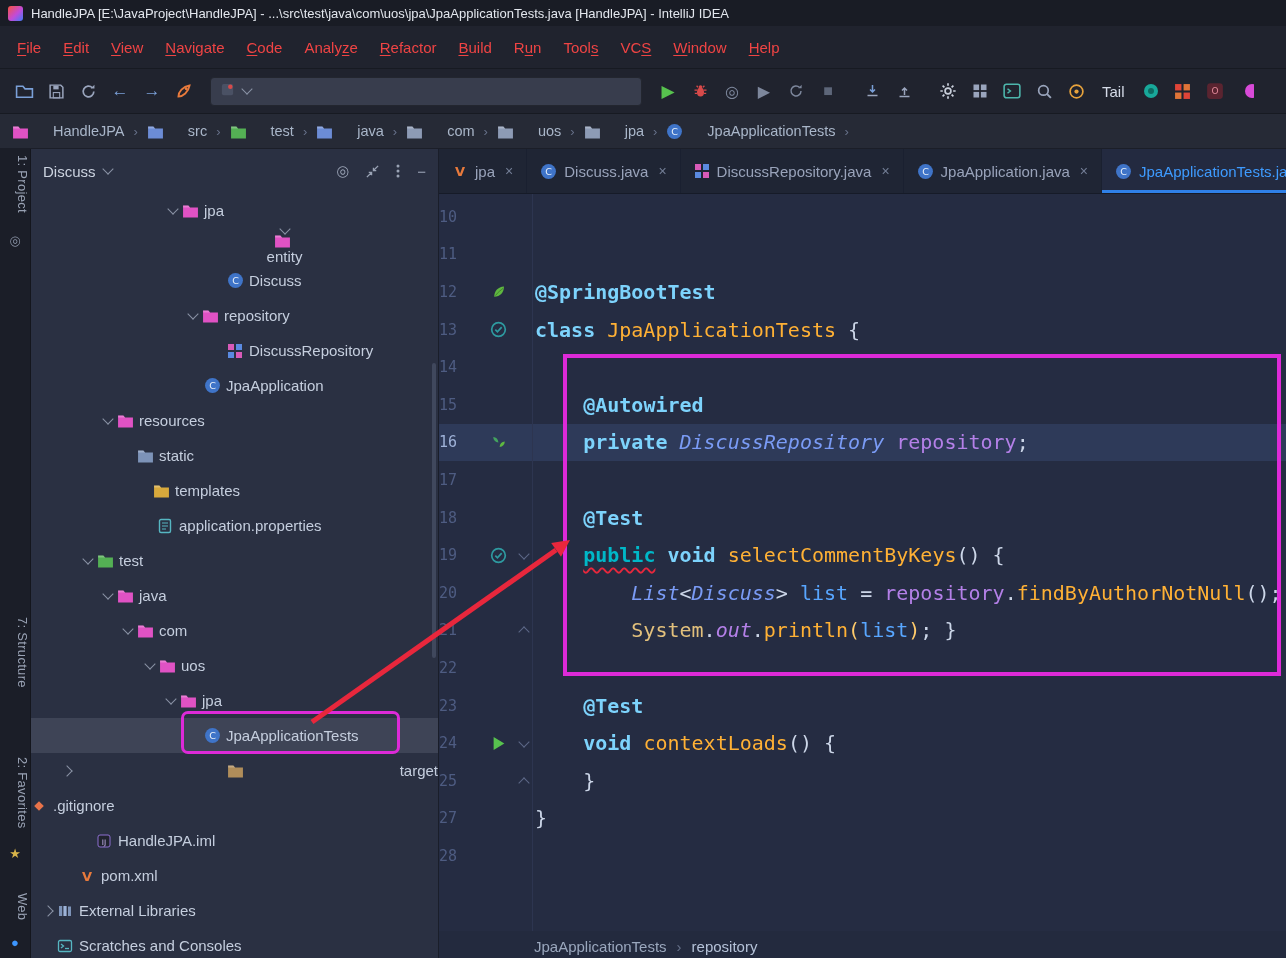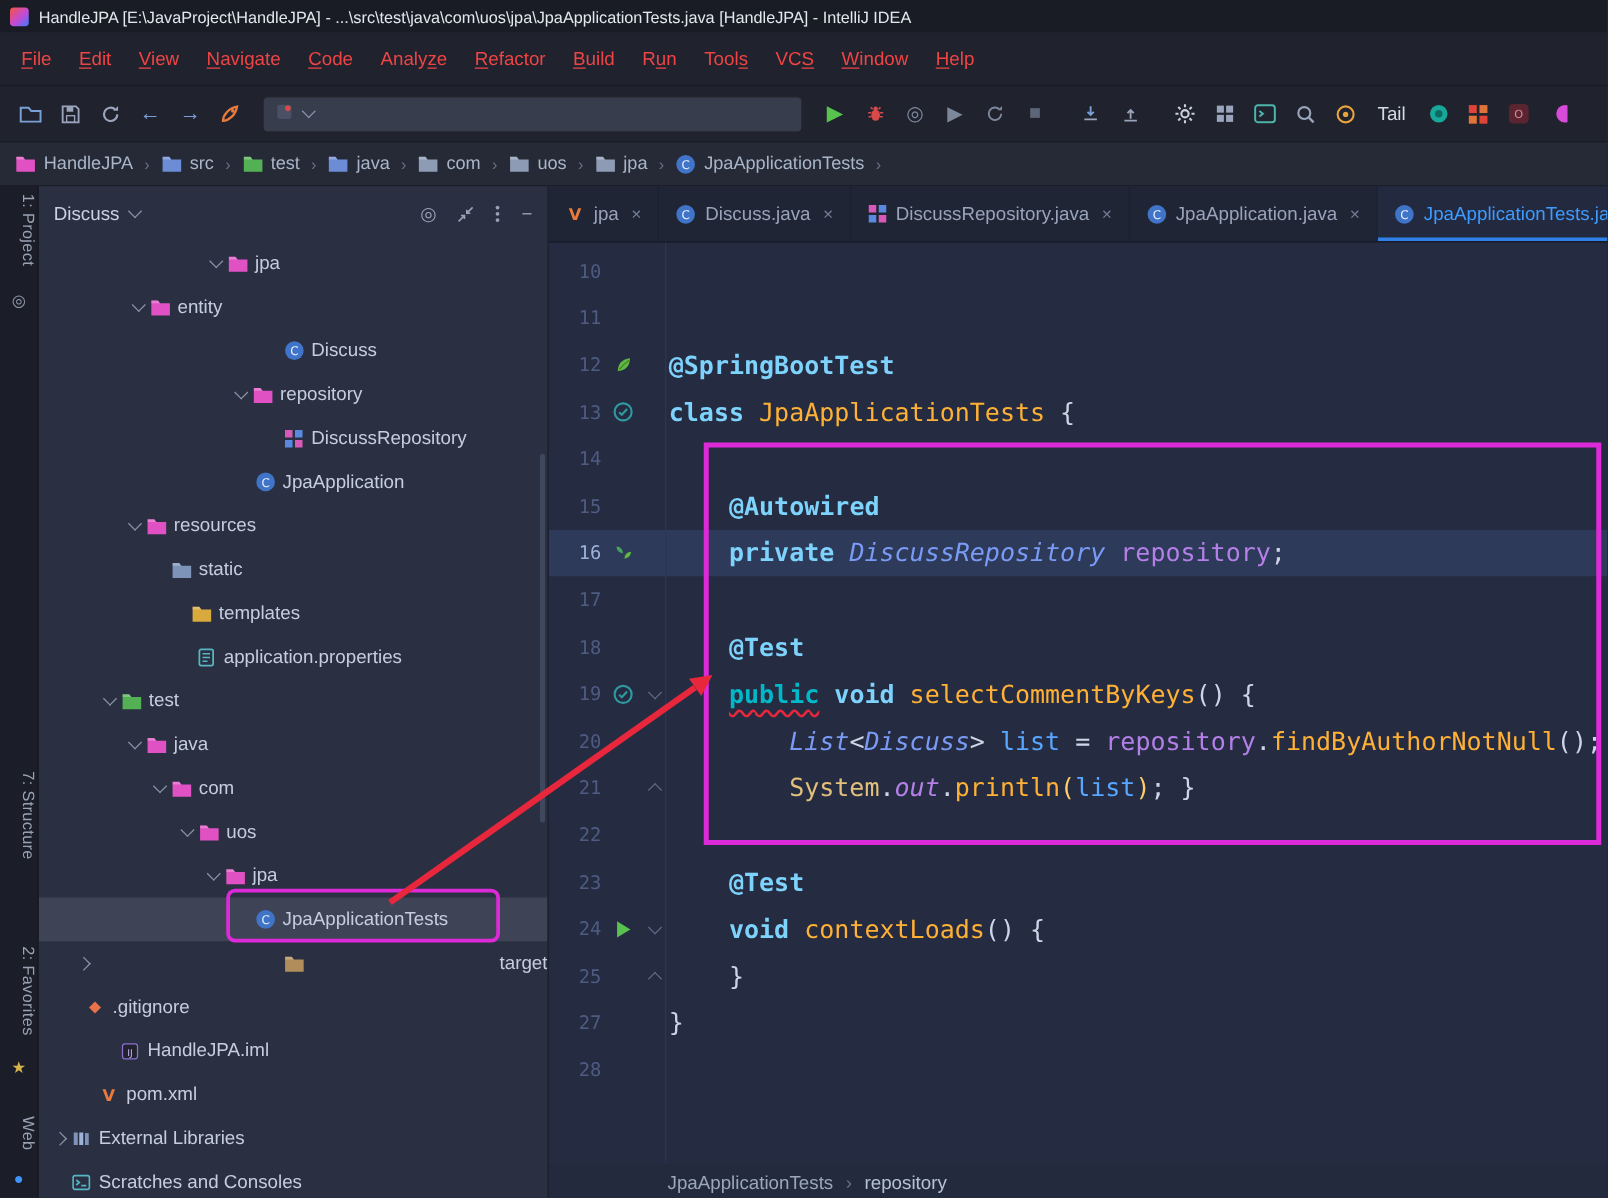--- a/index.html
+++ b/index.html
@@ -27,21 +27,21 @@
              border:1px solid #23262f;border-radius:4px;padding:0 9px;margin:0 10px;width:412px;
              color:#939db2;font-size:13px;letter-spacing:.4px;flex:none}
   .run-combo .lbl{white-space:nowrap;overflow:hidden;flex:1}
   .chev{width:7px;height:7px;border-right:1.6px solid #8a93a5;border-bottom:1.6px solid #8a93a5;
         transform:rotate(45deg);margin-top:-4px;flex:none}
   .tail{font-size:15px;color:#d5dbe8;margin:0 10px;white-space:nowrap}
   .ml12{margin-left:12px}
   
   .crumbbar{height:34px;background:#262a36;display:flex;align-items:center;padding:0 12px;
             font-size:14.5px;color:#a9b6c9;border-bottom:1px solid #1b1e28}
-  .crumb{display:flex;gap:6px;white-space:nowrap}
+  .crumb{display:flex;align-items:center;gap:24px;white-space:nowrap}
   .crumb-sep{color:#667089;margin:0 9px;font-size:13px}
   
   .main{display:flex;height:812px}
   .stripe{width:30px;background:#1b1e28;border-right:1px solid #14161d;position:relative;flex:none}
   .sv{position:absolute;left:0;width:30px;writing-mode:vertical-rl;display:flex;justify-content:center;
       font-size:13px;color:#99a2b4;letter-spacing:.3px;white-space:nowrap}
   .sic{position:absolute;left:0;width:30px;display:flex;justify-content:center;font-size:13px;color:#8a93a5}
   
   .project-panel{width:407px;flex:none;background:#2a3042;border-right:1px solid #1a1e2a;
                  display:flex;flex-direction:column;position:relative;overflow:hidden}
@@ -62,21 +62,21 @@
   .editor{flex:1;display:flex;flex-direction:column;background:#252c42;min-width:0}
   .tabbar{height:44px;flex:none;background:#1f2534;display:flex;overflow:hidden;border-bottom:1px solid #161b28}
   .tab{display:flex;align-items:center;gap:7px;padding:0 13px;font-size:15px;color:#99a3ba;
        border-right:1px solid #1a2030;white-space:nowrap;flex:none}
   .tab .x{color:#737e96;font-size:14px;margin-left:3px}
   .tab.active{color:#3e9bff;box-shadow:inset 0 -3px 0 #2f80e8;background:#232a40}
   .code-wrap{flex:1;position:relative;overflow:hidden;padding-top:4px}
   .code-wrap::before{content:"";position:absolute;left:93px;top:0;bottom:0;width:1px;background:#2d3550}
   .cl{height:37.6px;display:flex;align-items:center}
   .cl.hl{background:#2e3a59}
-  .ln{width:42px;flex:none;text-align:right;padding-right:4px;
+  .ln{width:42px;flex:none;padding-right:4px;
       font-family:"DejaVu Sans Mono",monospace;font-size:15px;color:#4e5c82}
   .cl.hl .ln{color:#9fb2d8}
   .gico{width:27px;flex:none;display:flex;justify-content:center;align-items:center}
   .gfold{width:23px;flex:none;display:flex;justify-content:center;align-items:center}
   .gfold .cv{border-color:#5d6988}
   .gfold .cv.up{transform:rotate(-135deg);margin-top:4px}
   .gfold .cv.down{transform:rotate(45deg);margin-top:-3px}
   .ctext{font-family:"DejaVu Sans Mono",monospace;font-size:20px;white-space:pre;color:#ccd6e8}
   .tk-ann,.tk-kw{color:#7dd3fc;font-weight:bold}
   .tk-kwerr{color:#00b8c8;font-weight:bold;text-decoration:#e8273c wavy underline;
@@ -393,21 +393,21 @@
             <span class="cv open"></span>
           </span>
           <span class="t-ico">
             <svg width="17" height="15" viewBox="0 0 16 14">
               <path d="M1 2.2h5l1.6 2H15v9.3H1z" fill="#e052c4"></path>
               <path d="M1 2.2h5l1.6 2H1z" fill="#ffffff" opacity=".25"></path>
             </svg>
           </span>
           <span class="t-lbl">jpa</span>
         </div>
-        <div class="tree-row" style="padding-left: 71px;">
+        <div class="tree-row" style="padding-left: 100px; flex-direction: column;">
           <span class="t-chev">
             <span class="cv open"></span>
           </span>
           <span class="t-ico">
             <svg width="17" height="15" viewBox="0 0 16 14">
               <path d="M1 2.2h5l1.6 2H15v9.3H1z" fill="#e052c4"></path>
               <path d="M1 2.2h5l1.6 2H1z" fill="#ffffff" opacity=".25"></path>
             </svg>
           </span>
           <span class="t-lbl">entity</span>
@@ -567,21 +567,21 @@
             <span class="cv closed"></span>
           </span>
           <span class="t-ico">
             <svg width="17" height="15" viewBox="0 0 16 14">
               <path d="M1 2.2h5l1.6 2H15v9.3H1z" fill="#b08d5a"></path>
               <path d="M1 2.2h5l1.6 2H1z" fill="#ffffff" opacity=".25"></path>
             </svg>
           </span>
           <span class="t-lbl">target</span>
         </div>
-        <div class="tree-row" style=" margin-left: 37px;">
+        <div class="tree-row" style="">
           <span class="t-ico">
             <svg width="16" height="16" viewBox="0 0 16 16">
               <rect x="4.6" y="4.6" width="6.8" height="6.8" fill="#e8734a" transform="rotate(45 8 8)"></rect>
             </svg>
           </span>
           <span class="t-lbl">.gitignore</span>
         </div>
         <div class="tree-row" style="padding-left: 65px;">
           <span class="t-ico">
             <svg width="16" height="16" viewBox="0 0 16 16">

